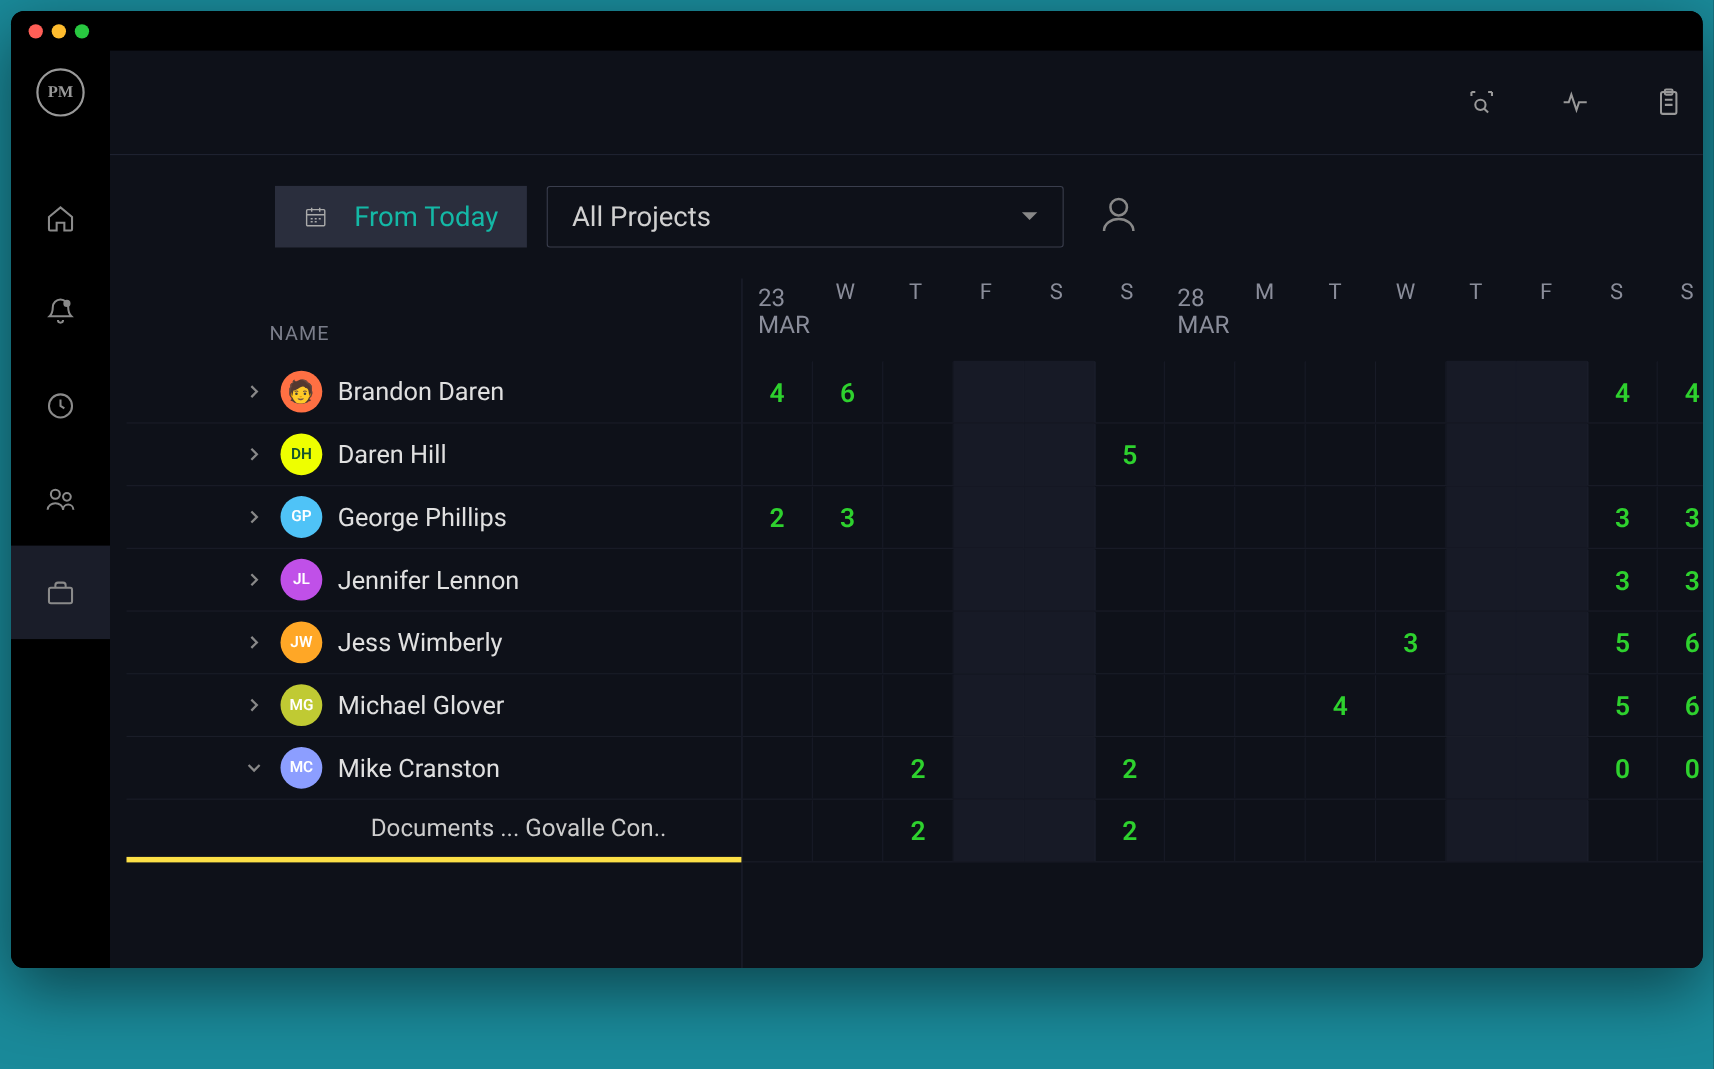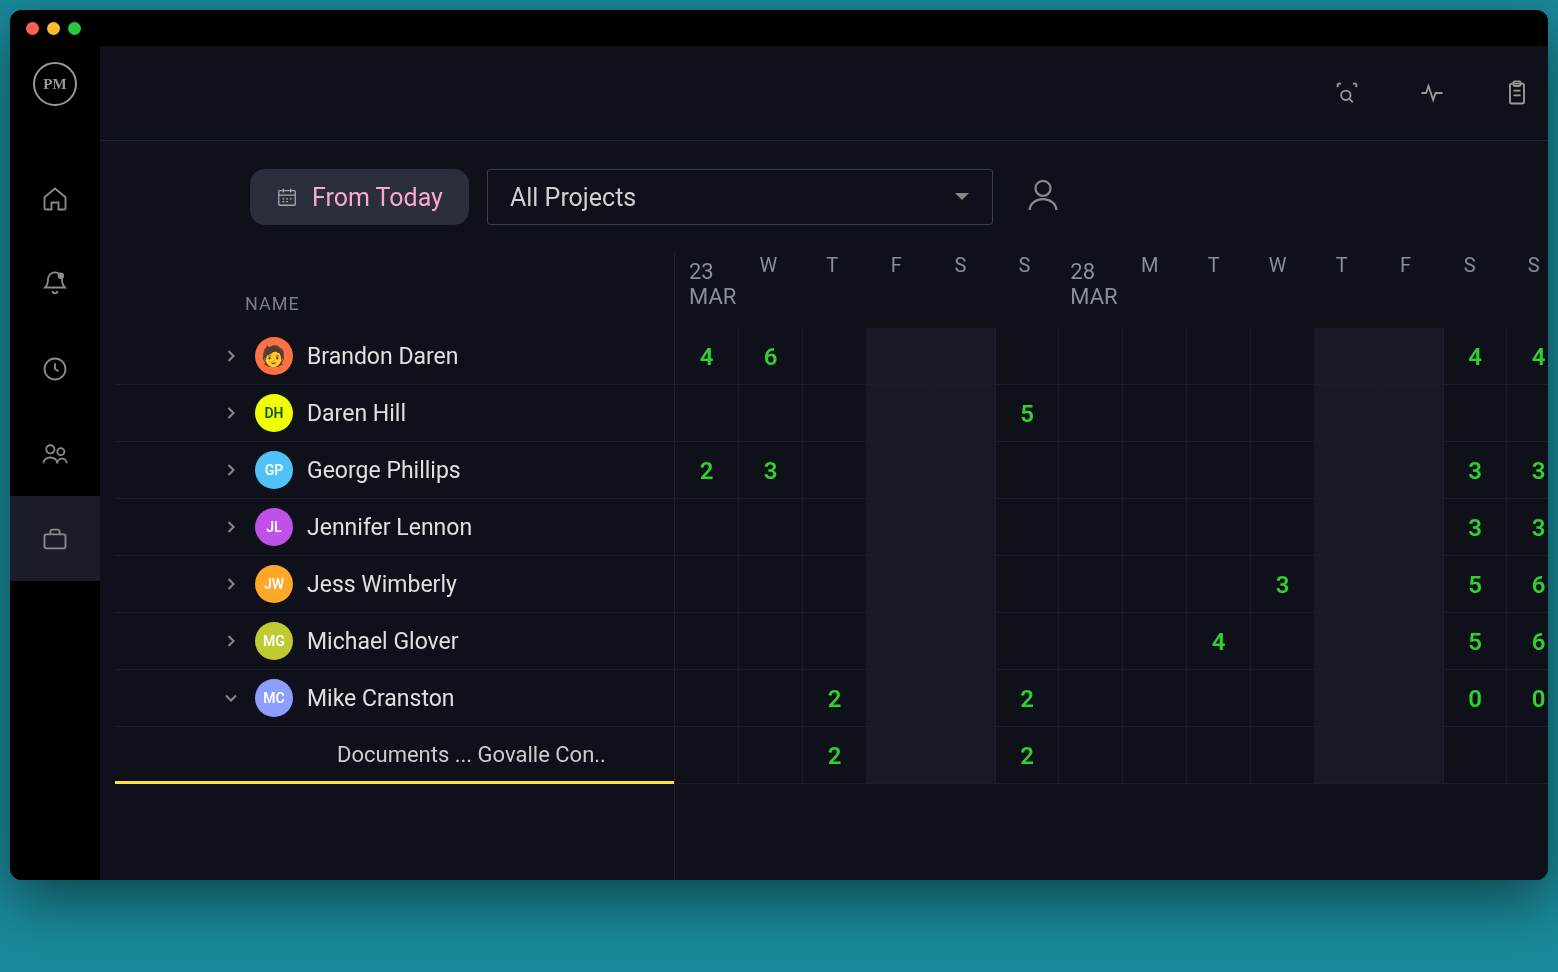--- a/index.html
+++ b/index.html
@@ -102,37 +102,37 @@
   display: flex;
   align-items: center;
   gap: 18px;
 }
 .btn-from-today {
   background: #2a2e3d;
   height: 56px;
   padding: 0 26px;
   display: flex;
   align-items: center;
-  gap: 14px;
-  color: #f9a8d4;
+  gap: 24px;
+  color: #14b8a6;
   font-size: 25px;
-  border-radius: 15px;
+  border-radius: 0;
   cursor: pointer;
 }
 .btn-all-projects {
   border: 1px solid #3a3e4d;
   height: 56px;
   padding: 0 22px;
   display: flex;
   align-items: center;
   justify-content: space-between;
   color: #d0d0d0;
   font-size: 25px;
   border-radius: 3px;
-  width: 506px;
+  width: 470px;
   cursor: pointer;
 }
 .person-icon {
   color: #888;
   cursor: pointer;
   margin-left: 12px;
 }
 .grid-wrap {
   display: flex;
   flex: 1;
@@ -185,21 +185,21 @@
   color: #e0e0e0;
   font-size: 23px;
 }
 .subtask-row {
   height: 57px;
   display: flex;
   align-items: center;
   padding-left: 222px;
   color: #ccc;
   font-size: 22px;
-  border-bottom: 3px solid #fde047;
+  border-bottom: 5px solid #fde047;
 }
 .data-col {
   flex: 1;
   overflow-x: hidden;
 }
 .date-headers {
   height: 75px;
   display: flex;
 }
 .date-group {

